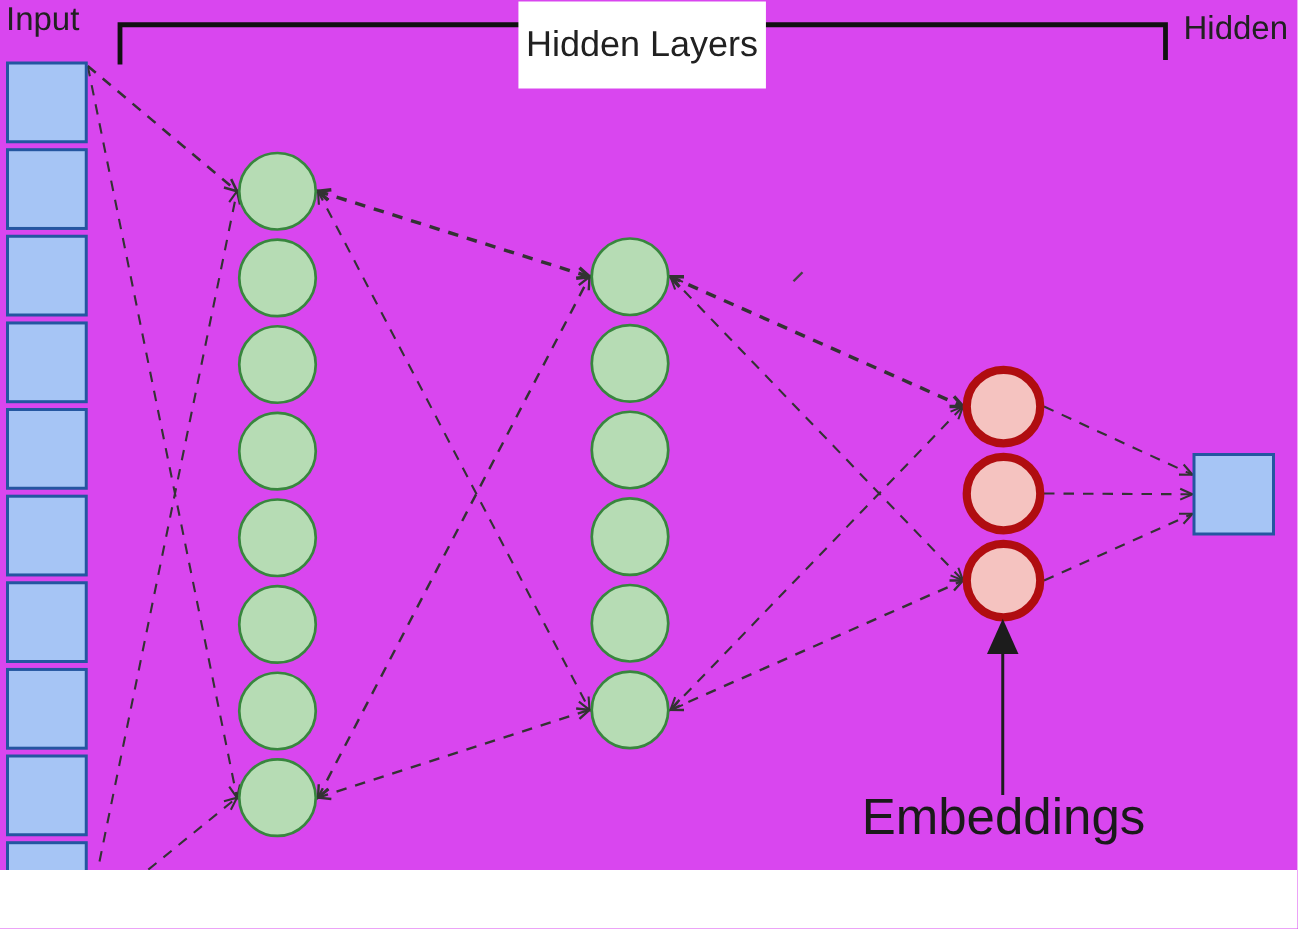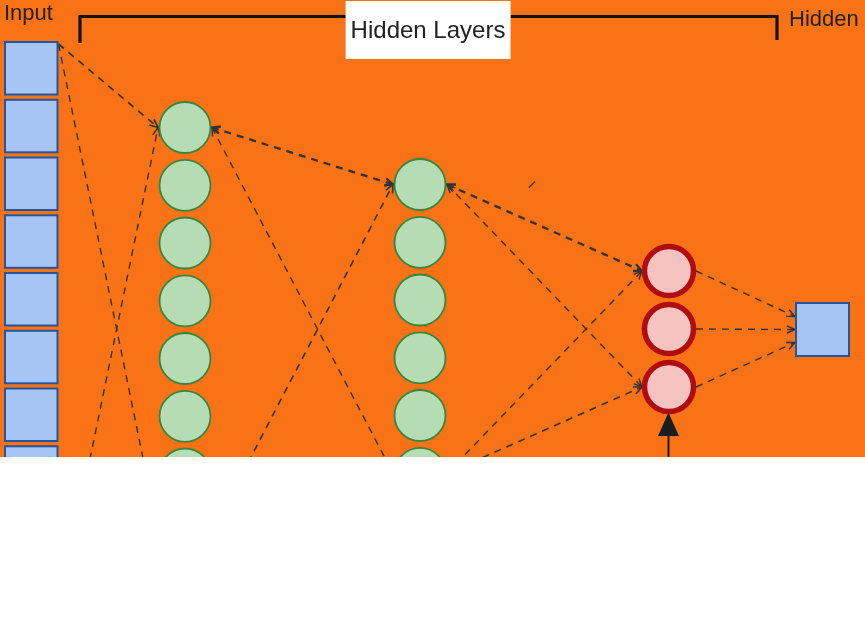--- a/index.html
+++ b/index.html
@@ -1,19 +1,19 @@
 <!DOCTYPE html>
 <html><head>
 <meta charset="utf-8">
 <style>
   html,body{margin:0;padding:0;background:#ffffff;}
   .canvas{
     position:relative;
-    width:865px;height:457px;
-    background:#f97316;
+    width:865px;height:580px;
+    background:#d946ef;
     font-family:"Liberation Sans", sans-serif;
     overflow:hidden;
   }
   svg{position:absolute;left:0;top:0;}
   .lbl{
     position:absolute;
     color:#212121;
     white-space:nowrap;
     line-height:1.1;
   }
@@ -115,13 +115,14 @@
       <rect x="796" y="303" width="53" height="53" fill="#a6c5f5" stroke="#2456a0" stroke-width="2"></rect>
       <g>
         <line x1="668.5" y1="530" x2="668.5" y2="432" stroke="#1c1c1c" stroke-width="2"></line>
         <polygon points="668.5,412.5 658,436 679,436" fill="#1c1c1c"></polygon>
       </g>
     </svg>
 
   <div class="lbl lbl-input">Input</div>
   <div class="lbl lbl-hidden">Hidden Layers</div>
   <div class="lbl lbl-output">Hidden</div>
+  <div class="lbl lbl-embeddings">Embeddings</div>
 </div>
 
 </body></html>

